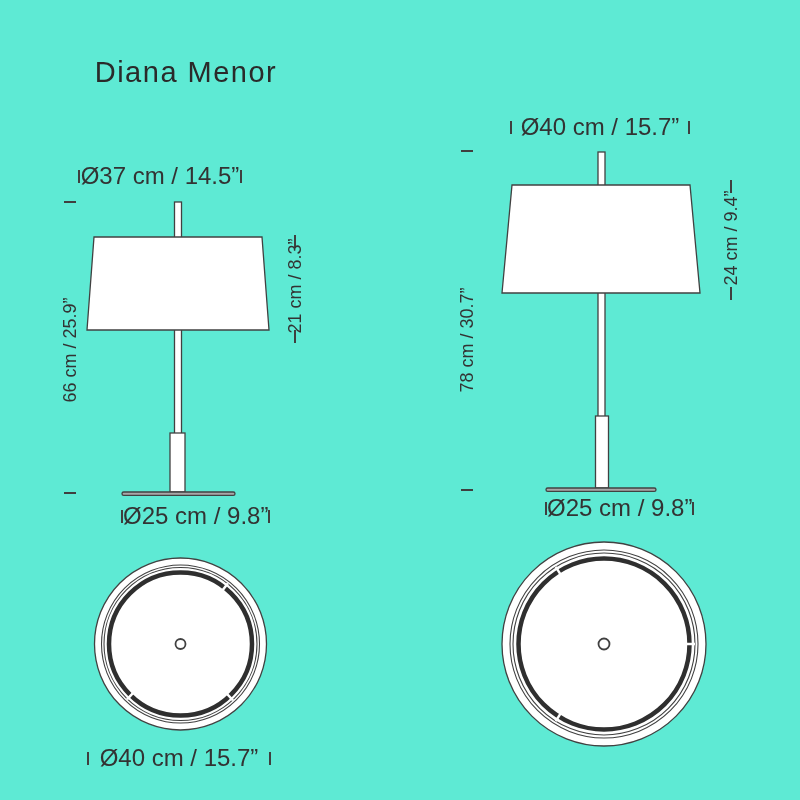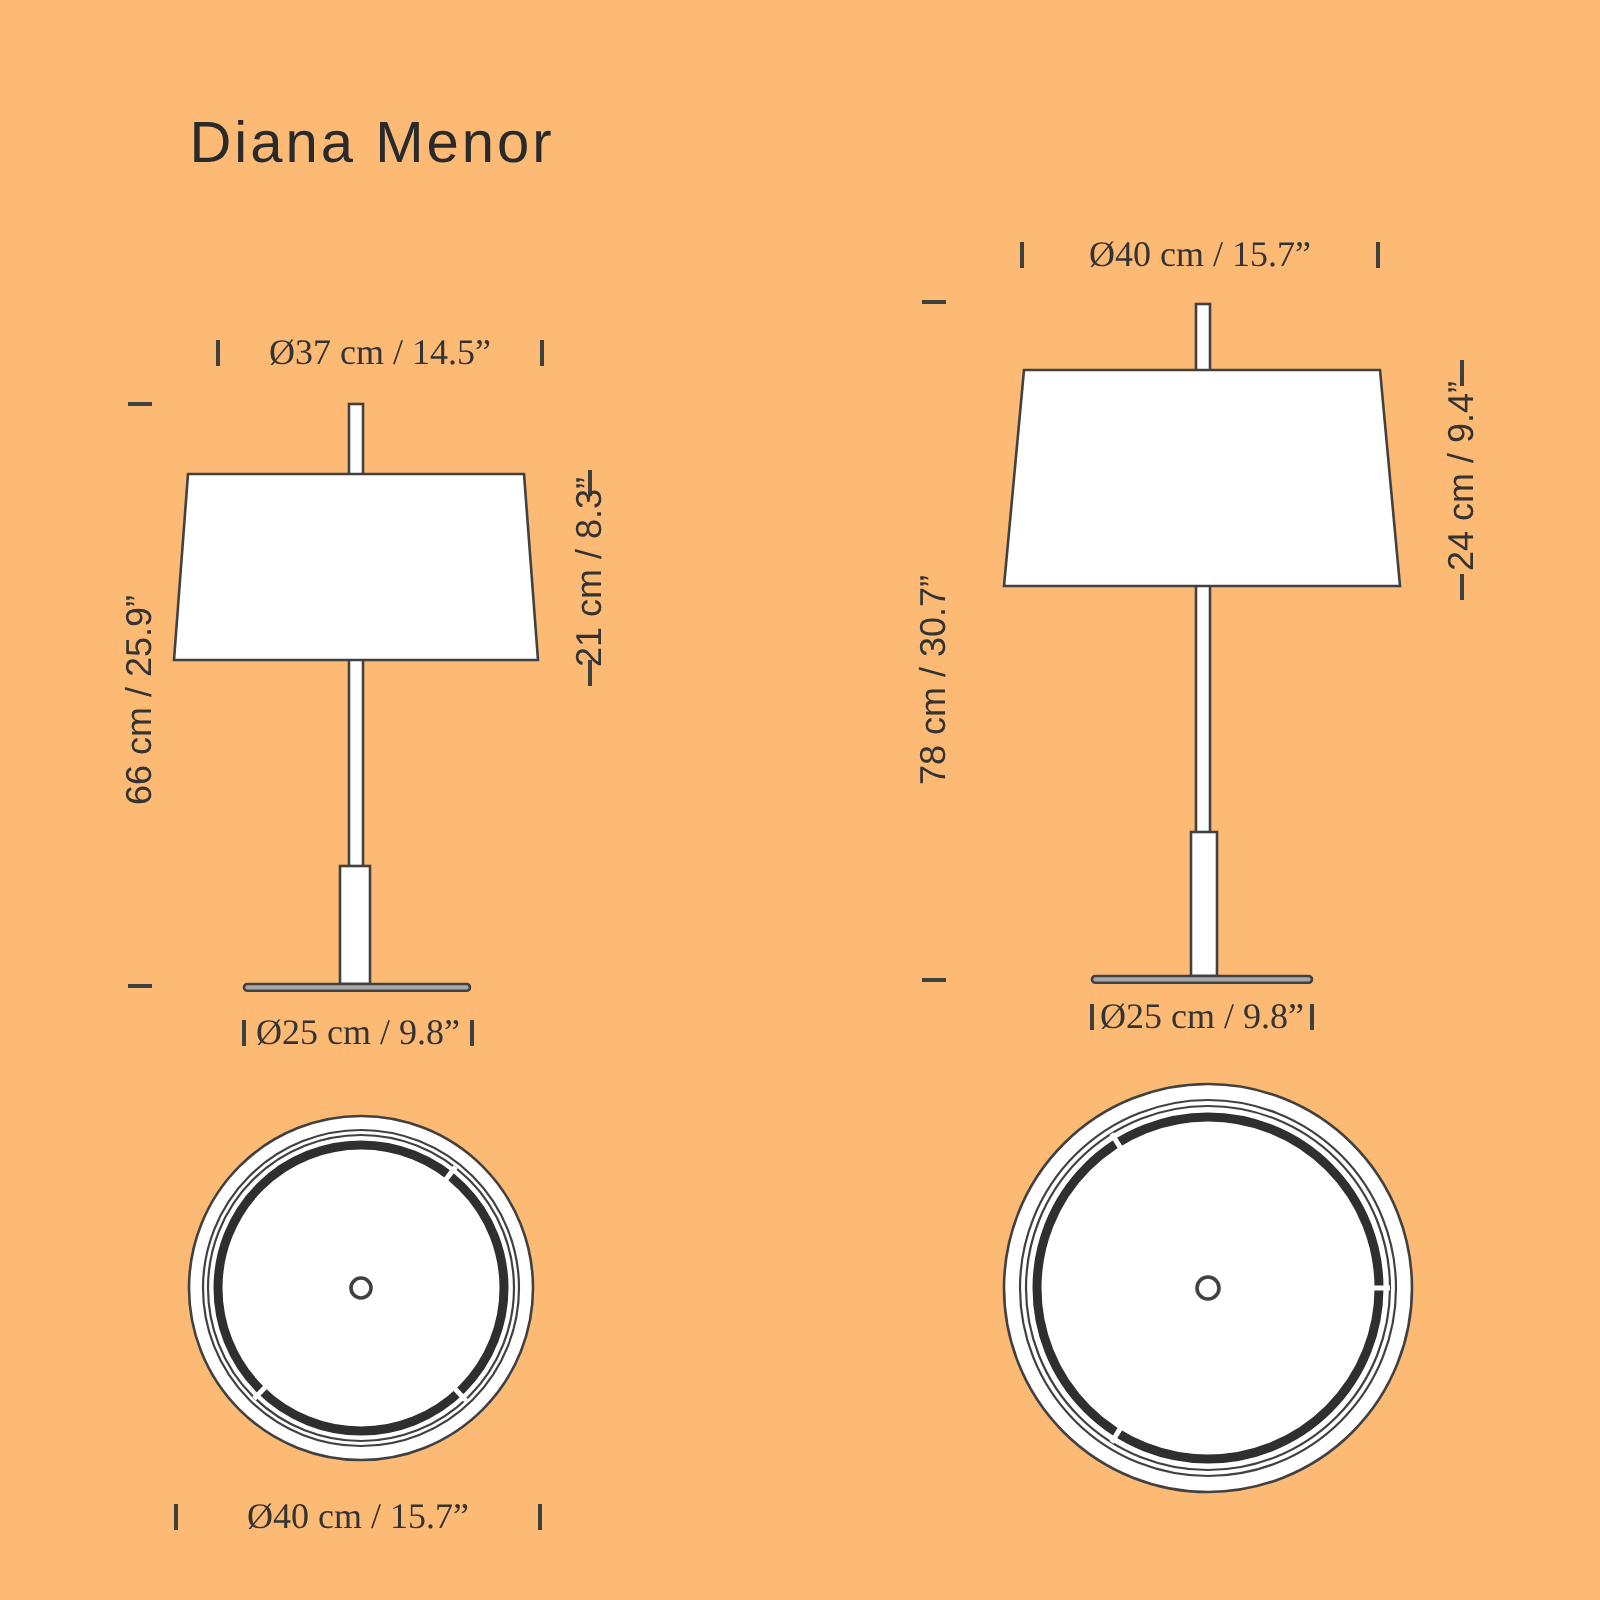--- a/index.html
+++ b/index.html
@@ -1,22 +1,22 @@
 <!DOCTYPE html>
 <html><head>
 <meta charset="utf-8">
 <style>
   html,body{margin:0;padding:0;background:#ffffff;}
-  .stage{position:relative;width:800px;height:800px;background:#fdba74;overflow:hidden;
+  .stage{position:relative;width:800px;height:800px;background:#5eead4;overflow:hidden;
          font-family:"Liberation Sans", sans-serif;}
   svg{position:absolute;left:0;top:0;}
   .title{position:absolute;font-size:29px;font-weight:300;letter-spacing:1.5px;color:#2a2a2a;
          text-align:center;line-height:30px;}
   .hdim{position:absolute;display:flex;align-items:center;justify-content:space-between;height:16px;}
-  .hdim .hlabel{flex:1;text-align:center;font-size:18px;color:#333333;white-space:nowrap;font-family:Liberation Serif, serif;}
+  .hdim .hlabel{flex:1;text-align:center;font-size:24px;color:#333333;white-space:nowrap;}
   .tick-v{width:2px;height:13px;background:#3f3f3f;display:inline-block;flex:0 0 auto;}
   .tickv-abs{position:absolute;width:2px;height:13px;background:#3f3f3f;}
   .tickh-abs{position:absolute;width:12px;height:2px;background:#3f3f3f;}
   .vlabel{position:absolute;font-size:18px;color:#333333;white-space:nowrap;
           transform:translate(-50%,-50%) rotate(-90deg);}
 </style>
 </head>
 <body>
 
 <div class="stage">
@@ -49,21 +49,21 @@
       <circle cx="604" cy="644" r="85.5" fill="none" stroke="#2f2f2f" stroke-width="4.5"></circle>
       <line x1="685" y1="644" x2="695" y2="644" stroke="#ffffff" stroke-width="2.5"></line>
       <line x1="561.1" y1="575.3" x2="555.8" y2="566.8" stroke="#ffffff" stroke-width="2.5"></line>
       <line x1="561.1" y1="712.7" x2="555.8" y2="721.2" stroke="#ffffff" stroke-width="2.5"></line>
       <circle cx="604" cy="644" r="5.5" stroke-width="1.8"></circle>
     </g>
   </svg>
 
   <div class="title" style="left:30px;top:57px;width:312px;">Diana Menor</div>
 
-  <div class="hdim" style="left:108px;top:168px;width:164px;justify-content:flex-end;">
+  <div class="hdim" style="left:78px;top:168px;width:164px;justify-content:flex-end;">
     <span class="tick-v"></span>
     <span class="hlabel">Ø37 cm / 14.5”</span>
     <span class="tick-v"></span>
   </div>
 
   <div class="tickh-abs" style="left:64px;top:201px;"></div>
   <div class="tickh-abs" style="left:64px;top:492px;"></div>
   <div class="vlabel" style="left:70px;top:350px;">66 cm / 25.9”</div>
 
   <div class="tickv-abs" style="left:294px;top:235px;"></div>

